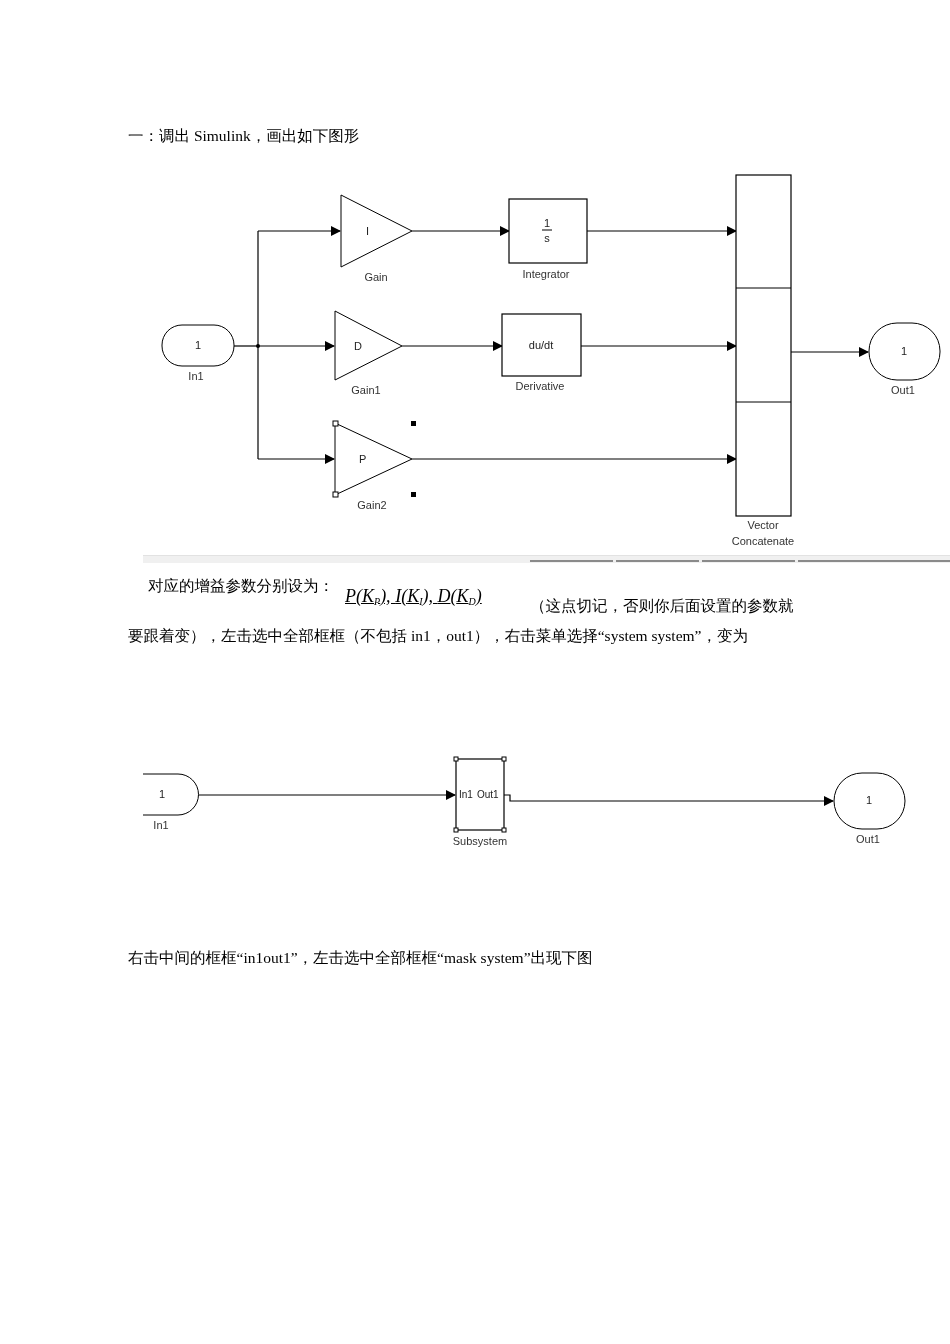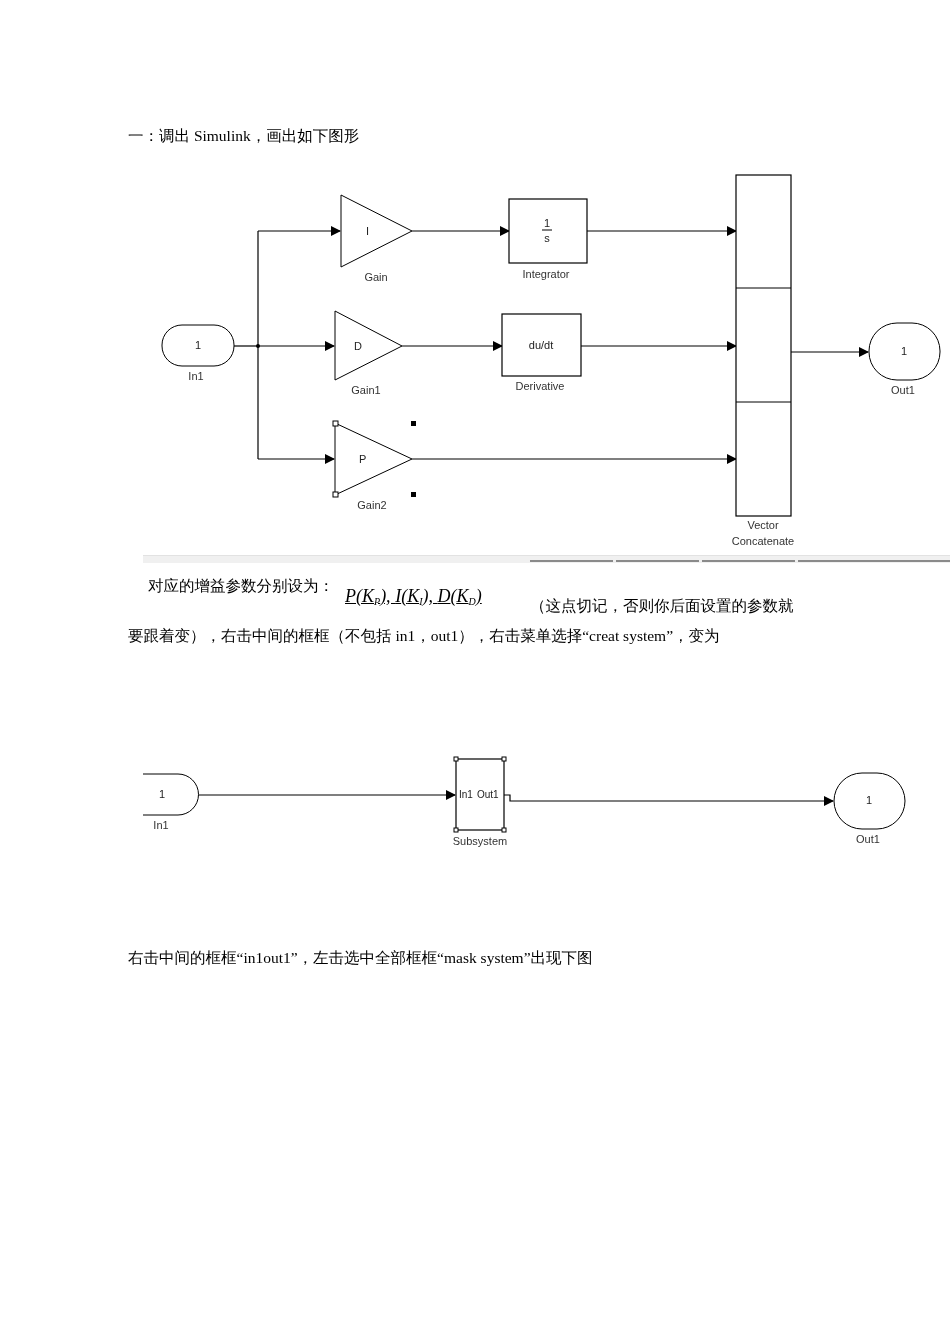--- a/index.html
+++ b/index.html
@@ -95,21 +95,21 @@
 <div class="para" style="top:576px;margin-left:20px;">
   <span>对应的增益参数分别设为：</span>
 </div>
 <div class="math">
   <span>P</span>(<span>K</span><sub>P</sub>),
   <span>I</span>(<span>K</span><sub>I</sub>),
   <span>D</span>(<span>K</span><sub>D</sub>)
 </div>
 <div class="para" style="left:530px;top:576px;margin-top:20px;">（这点切记，否则你后面设置的参数就</div>
 
-<div class="para" style="top:626px;">要跟着变），右击中间的框框（不包括 in1，out1），右击菜单选择“creat system”，变为</div>
+<div class="para" style="top:626px;">要跟着变），左击选中全部框框（不包括 in1，out1），右击菜单选择“system system”，变为</div>
 
 <svg class="diagram" width="950" height="900" viewBox="0 0 950 900" style="top:0;">
   <g stroke="#000" stroke-width="1.2" fill="none">
     <path d="M198,795 L455,795" marker-end="url(#arr)"></path>
     <path d="M504,795 L510,795 L510,801 L833,801" marker-end="url(#arr)"></path>
   </g>
 
   <path d="M143,774 L178,774 A20,20 0 0 1 178,815 L143,815" fill="#fff" stroke="#000" stroke-width="1"></path>
   <text x="162" y="798" text-anchor="middle">1</text>
   <text x="161" y="829" text-anchor="middle" class="lbl">In1</text>

